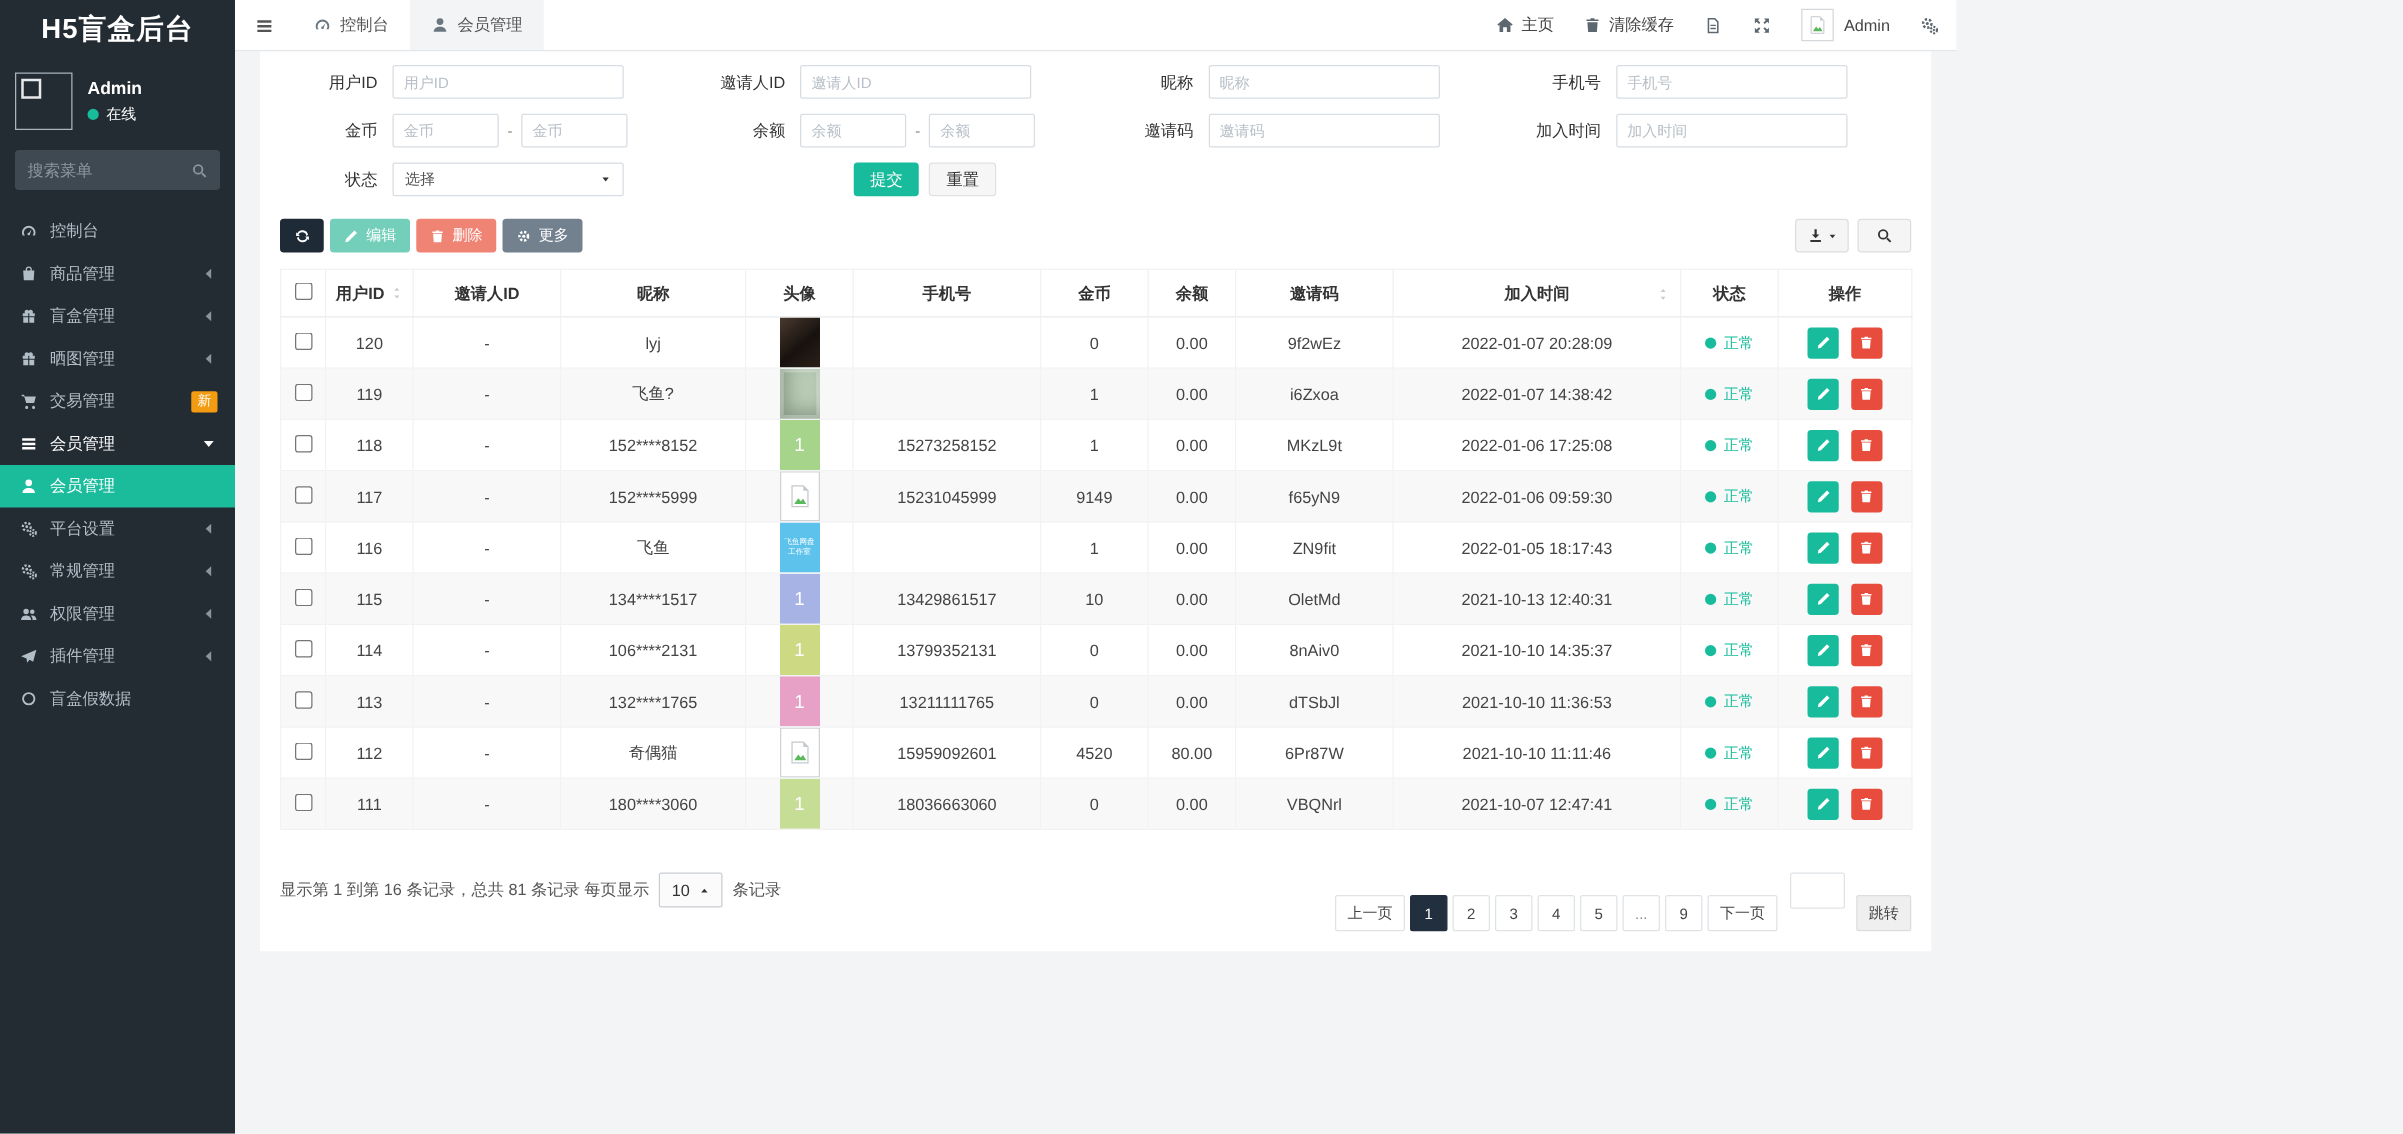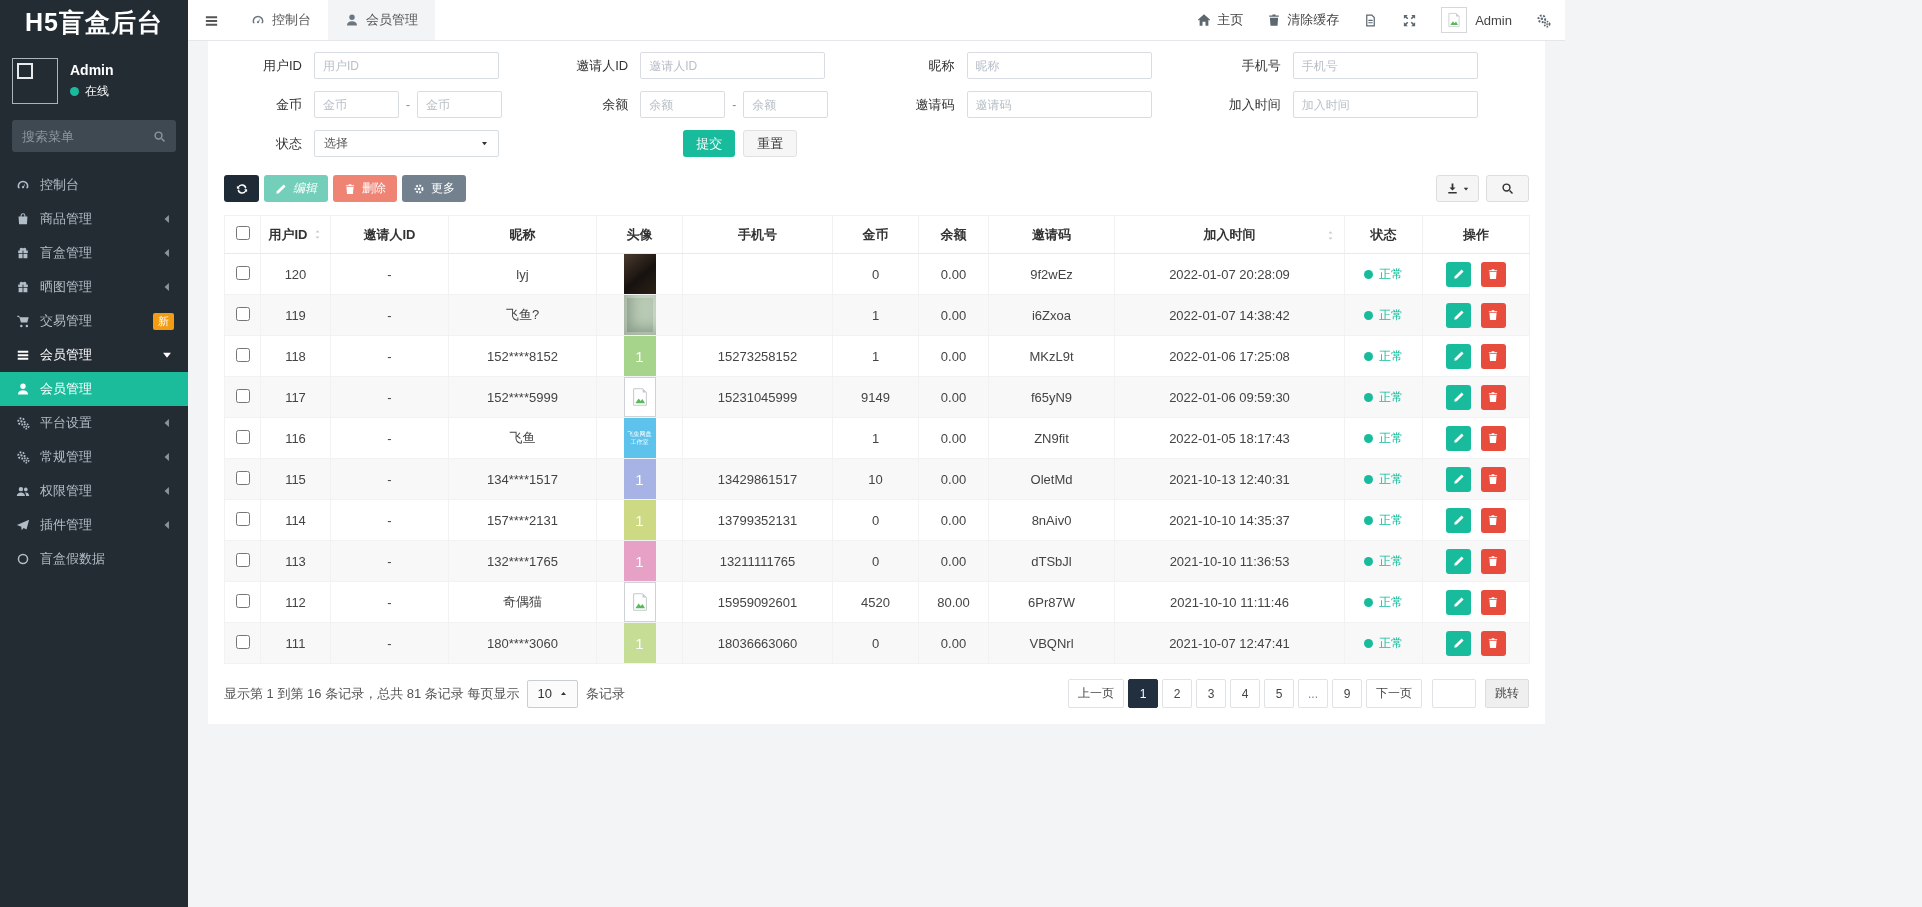--- a/index.html
+++ b/index.html
@@ -5,21 +5,21 @@
   * { box-sizing: border-box; margin: 0; padding: 0; }
   html,body { width:1922px; height:907px; }
   body {
     font-family: "Liberation Sans", "DejaVu Sans", sans-serif;
     background:#f3f4f6; color:#333; overflow:hidden; position:relative;
   }
   .app { position:absolute; left:0; top:0; width:1565px; height:907px; }
 
   
   .sidebar { position:absolute; left:0; top:0; width:188px; height:907px; background:#232b33; color:#b2bec7; z-index:3; }
-  .brand { height:45px; display:flex; align-items:center; justify-content:center; color:#fff; font-size:25px; font-weight:bold; letter-spacing:1px; }
+  .brand { height:45px; display:flex; align-items:center; justify-content:center; color:#fff; font-size:22px; font-weight:bold; letter-spacing:1px; }
   .userpanel { display:flex; gap:12px; padding:13px 12px 8px; align-items:center; }
   .uavatar { width:46px; height:46px; border:1px solid #aab4bc; position:relative; flex:none; }
   .uavatar::before { content:""; position:absolute; left:4px; top:4px; width:12px; height:12px; border:2px solid #e8eaec; }
   .uname { color:#fff; font-weight:bold; font-size:14px; }
   .ustatus { font-size:12px; color:#fff; display:flex; align-items:center; gap:6px; margin-top:5px; }
   .dot { width:9px; height:9px; border-radius:50%; background:#18bc9c; flex:none; }
   .sbsearch { margin:8px 12px 16px; height:32px; background:#3e4952; border-radius:3px; display:flex; align-items:center; padding:0 10px; }
   .sbsearch input { flex:1; background:transparent; border:none; outline:none; color:#cfd6dc; font-size:13px; min-width:0; }
   .sbsearch input::placeholder { color:#8d969e; }
   .sbsearch .sicon { width:13px; height:13px; color:#8d969e; flex:none; }
@@ -66,21 +66,21 @@
   .fselect .ic { width:9px; height:9px; color:#333; }
   .fbuttons { grid-column:2; padding-left:102px; display:flex; gap:8px; }
   .btn { height:27px; border:none; border-radius:3px; font-size:13px; cursor:pointer; padding:0 13px; font-family:inherit; }
   .btn-submit { background:#18bc9c; color:#fff;margin-left:31px; }
   .btn-reset { background:#f6f6f6; border:1px solid #e1e1e1; color:#333; }
 
   .toolbar { margin:18px 0 13px; display:flex; gap:5px; align-items:center; }
   .tbtn { height:27px; border:none; border-radius:3px; color:#fff; font-size:12px; display:inline-flex; align-items:center; gap:6px; padding:0 11px; cursor:pointer; font-family:inherit; }
   .tbtn .ic { width:12px; height:12px; }
   .tbtn.refresh { background:#1e2b37; width:35px; justify-content:center; padding:0; }
-  .tbtn.edit { background:#74cfba;font-style:italic; }
+  .tbtn.edit { background:#74cfba; }
   .tbtn.del { background:#ef8374; }
   .tbtn.more { background:#73818f; }
   .toolbar-right { margin-left:auto; display:flex; gap:7px; }
   .gbtn { width:43px; height:27px; background:#f5f5f5; border:1px solid #ddd; border-radius:3px; display:inline-flex; align-items:center; justify-content:center; gap:3px; color:#333; cursor:pointer; }
   .gbtn .ic { width:13px; height:13px; }
   .gbtn .ic.tiny { width:8px; height:8px; }
 
   table { width:100%; border-collapse:collapse; table-layout:fixed; }
   th { font-size:13px; font-weight:bold; color:#333; height:38px; border:1px solid #f0f1f3; border-bottom:1px solid #e7eaec; text-align:center; position:relative; }
   td { font-size:13px; color:#444; height:39px; text-align:center; border:1px solid #f1f2f4; }
@@ -103,21 +103,21 @@
   .abtn { width:25px; height:25px; border-radius:3px; border:none; color:#fff; display:inline-flex; align-items:center; justify-content:center; margin:0 3px; cursor:pointer; }
   .abtn .ic { width:12px; height:12px; }
   .abtn.edit { background:#18bc9c; }
   .abtn.del { background:#e74c3c; }
 
   .tfooter { margin-top:15px; display:flex; align-items:center; justify-content:space-between; }
   .finfo { font-size:13px; color:#555; display:flex; align-items:center; }
   .psize { display:inline-flex; align-items:center; gap:7px; border:1px solid #c9ced3; background:#fbfbfb; height:28px; padding:0 9px; margin:0 8px; border-radius:2px; font-size:13px; color:#333; cursor:pointer; }
   .psize .ic { width:9px; height:9px; }
   .pager { display:flex; align-items:center; gap:4px; }
-  .pbtn { min-width:30px; height:29px; border:1px solid #dfe3e6; background:#fff; color:#444; font-size:12px; display:inline-flex; align-items:center; justify-content:center; padding:0 9px; border-radius:2px; cursor:pointer; font-family:inherit; }
+  .pbtn { min-width:30px; height:29px; border:1px solid #dfe3e6; background:#fff; color:#444; font-size:12px; display:inline-flex; align-items:center; justify-content:center; padding:0 9px; border-radius:2px; cursor:pointer; font-family:inherit;margin-top:37px; }
   .pbtn.active { background:#222f3e; color:#fff; border-color:#222f3e; }
   .pbtn.dots { border-color:#dfe3e6; color:#888; cursor:default; }
   .jinput { width:44px; height:29px; border:1px solid #dfe3e6; border-radius:2px; margin-left:6px; outline:none; padding:0 6px; font-size:12px; }
   .jbtn { margin-left:5px; background:#efefef; border:1px solid #ddd;text-align:center; }
 
   .ic { fill:currentColor; }
   .hidden-defs { position:absolute; width:0; height:0; overflow:hidden; }
 </style>
 </head>
 <body>
@@ -772,21 +772,21 @@
                   <svg class="ic">
                     <use href="#sym-trash"></use>
                   </svg>
                 </button>
     </td>
   </tr>
             <tr>
     <td><input type="checkbox" style=""></td>
     <td class="c-id">114</td>
     <td class="c-inv">-</td>
-    <td class="c-nick">157****2131</td>
+    <td class="c-nick">106****2131</td>
     <td>
       <div class="avatar number" style="background: rgb(205, 217, 131);">
 
         <span class="avtext">1</span>
       </div>
     </td>
     <td class="c-phone">13799352131</td>
     <td class="c-gold">0</td>
     <td class="c-bal">0.00</td>
     <td class="c-code">8nAiv0</td>

